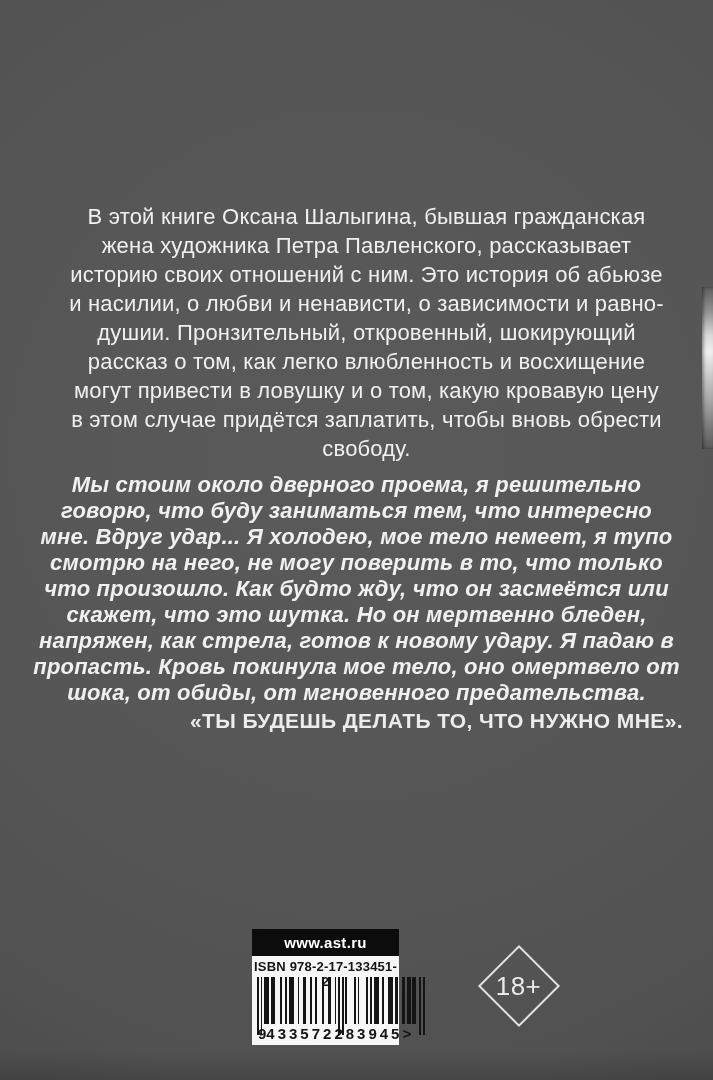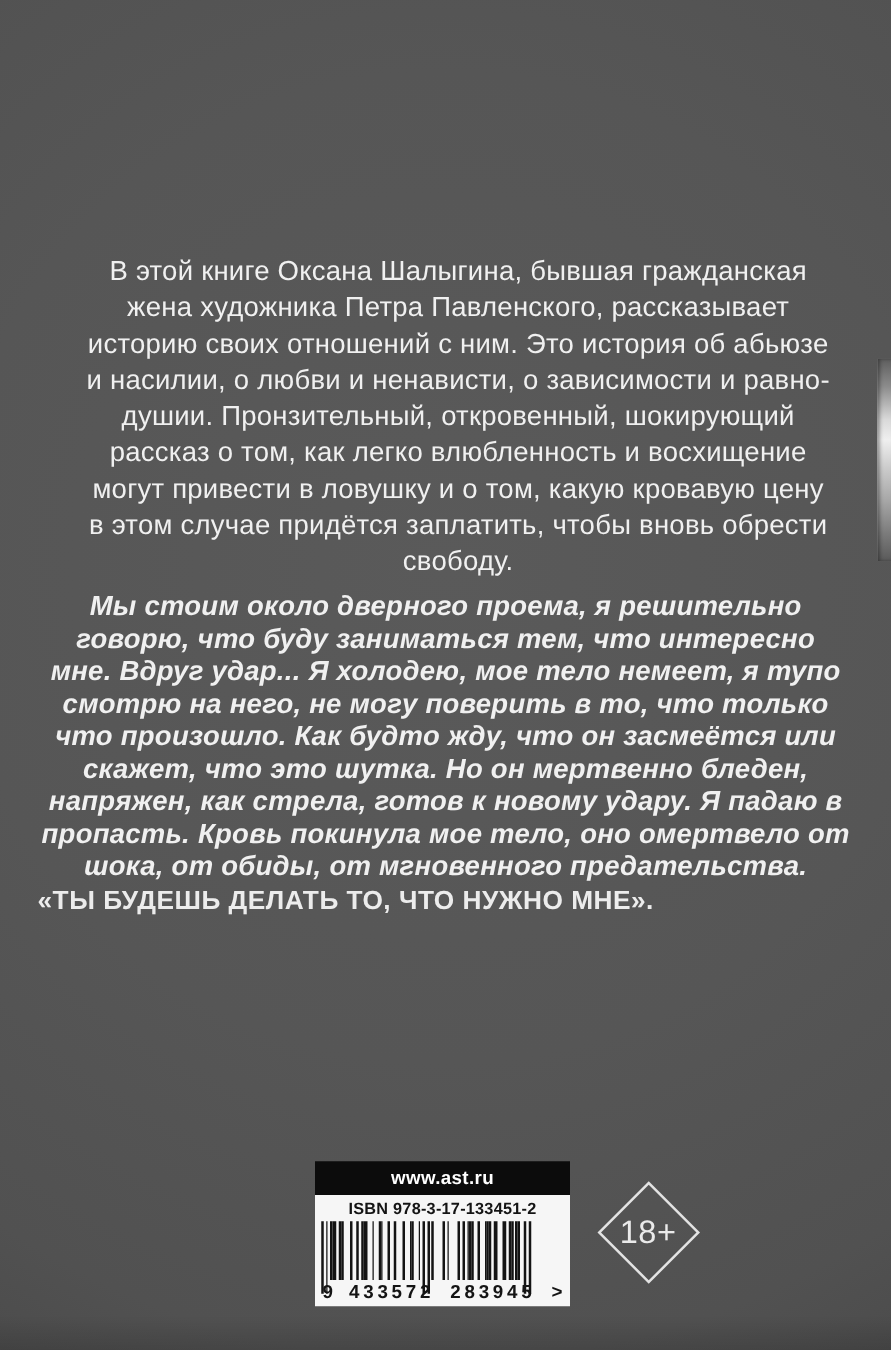--- a/index.html
+++ b/index.html
@@ -50,34 +50,34 @@
     font-style: italic;
     font-weight: 700;
     font-size: 22px;
     line-height: 26px;
     letter-spacing: 0.2px;
   }
   .tagline {
     position: absolute;
     left: 30px; right: 30px;
     top: 706px;
-    text-align: left;
+    text-align: right;
     color: #ececec;
     font-weight: 700;
     font-size: 21px;
     line-height: 30px;
     letter-spacing: 0.4px;
   }
 
   
   .barcode-block {
     position: absolute;
     left: 252px;
     top: 929px;
-    width: 204px;
+    width: 147px;
   }
   .site-bar {
     background: #0c0c0c;
     color: #ffffff;
     height: 27px;
     line-height: 27px;
     text-align: center;
     font-weight: 700;
     font-size: 15px;
     letter-spacing: 0.3px;
@@ -186,21 +186,21 @@
 скажет, что это шутка. Но он мертвенно бледен,
 напряжен, как стрела, готов к новому удару. Я падаю в
 пропасть. Кровь покинула мое тело, оно омертвело от
 шока, от обиды, от мгновенного предательства.</div>
 
   <div class="tagline">«ТЫ БУДЕШЬ ДЕЛАТЬ ТО, ЧТО НУЖНО МНЕ».</div>
 
   <div class="barcode-block">
     <div class="site-bar">www.ast.ru</div>
     <div class="barcode-box">
-      <div class="isbn">ISBN 978-3-17-133451-2</div>
+      <div class="isbn">ISBN 978-2-17-133451-2</div>
       <div class="bars" id="bars">
           <div class="m b g" style="width: 1.77895px;"></div>
           <div class="m g" style="width: 1.77895px;"></div>
           <div class="m b g" style="width: 1.77895px;"></div>
           <div class="m" style="width: 1.77895px;"></div>
           <div class="m b" style="width: 1.77895px;"></div>
           <div class="m b" style="width: 1.77895px;"></div>
           <div class="m b" style="width: 1.77895px;"></div>
           <div class="m" style="width: 1.77895px;"></div>
           <div class="m b" style="width: 1.77895px;"></div>

